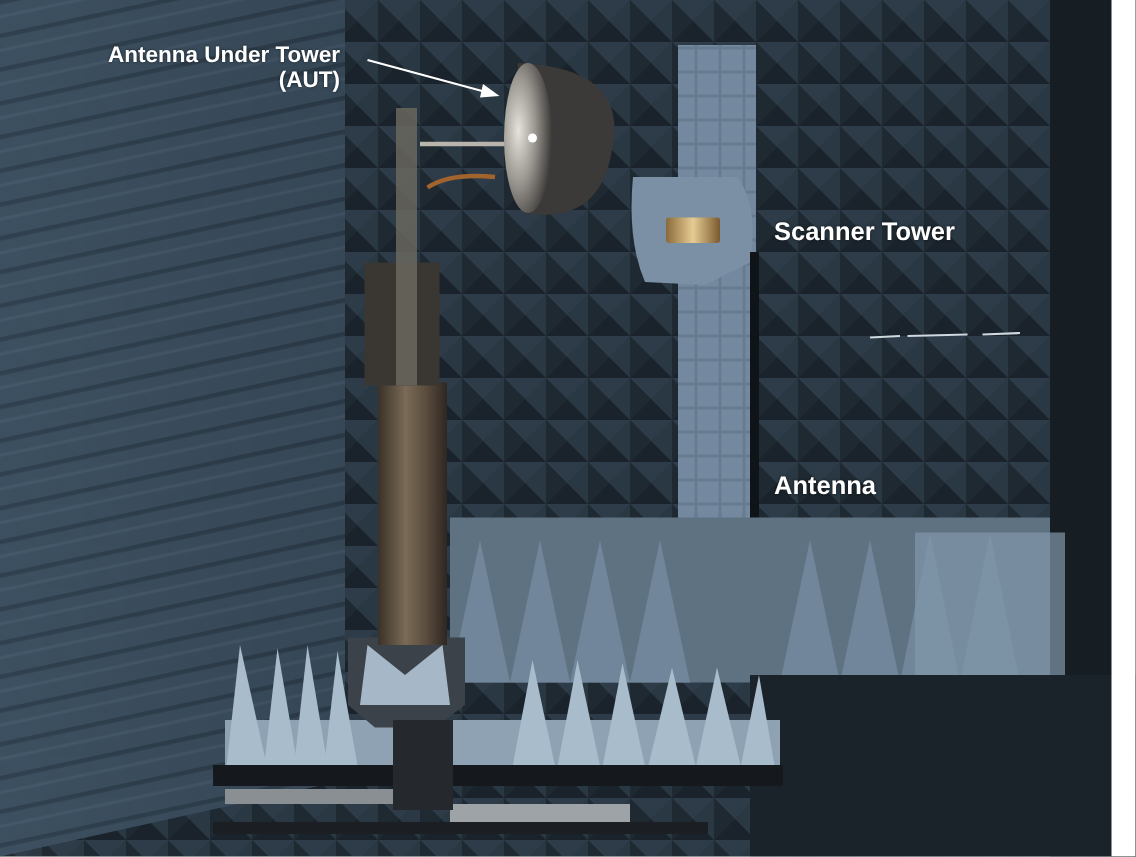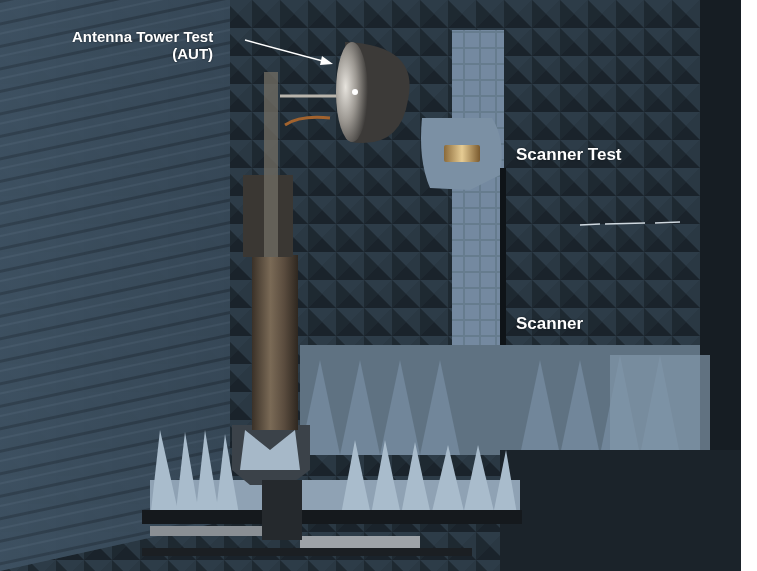--- a/index.html
+++ b/index.html
@@ -141,20 +141,20 @@
     <polygon points="333,64 322,56 320,65" fill="#ffffff"></polygon>
 
     <g stroke="#cfd8df" stroke-width="1.5">
       <line x1="580" y1="225" x2="600" y2="224"></line>
       <line x1="605" y1="224" x2="645" y2="223"></line>
       <line x1="655" y1="223" x2="680" y2="222"></line>
     </g>
   </svg>
 
   <div class="label label-aut">
-    <span>Antenna Tower Test</span>
+    <span>Antenna Under Tower</span>
     <span>(AUT)</span>
   </div>
-  <div class="label label-probe">Scanner Test</div>
-  <div class="label label-scanner">Scanner</div>
+  <div class="label label-probe">Scanner Tower</div>
+  <div class="label label-scanner">Antenna</div>
 
   <div class="right-strip"></div>
 </div>
 
 </body></html>

